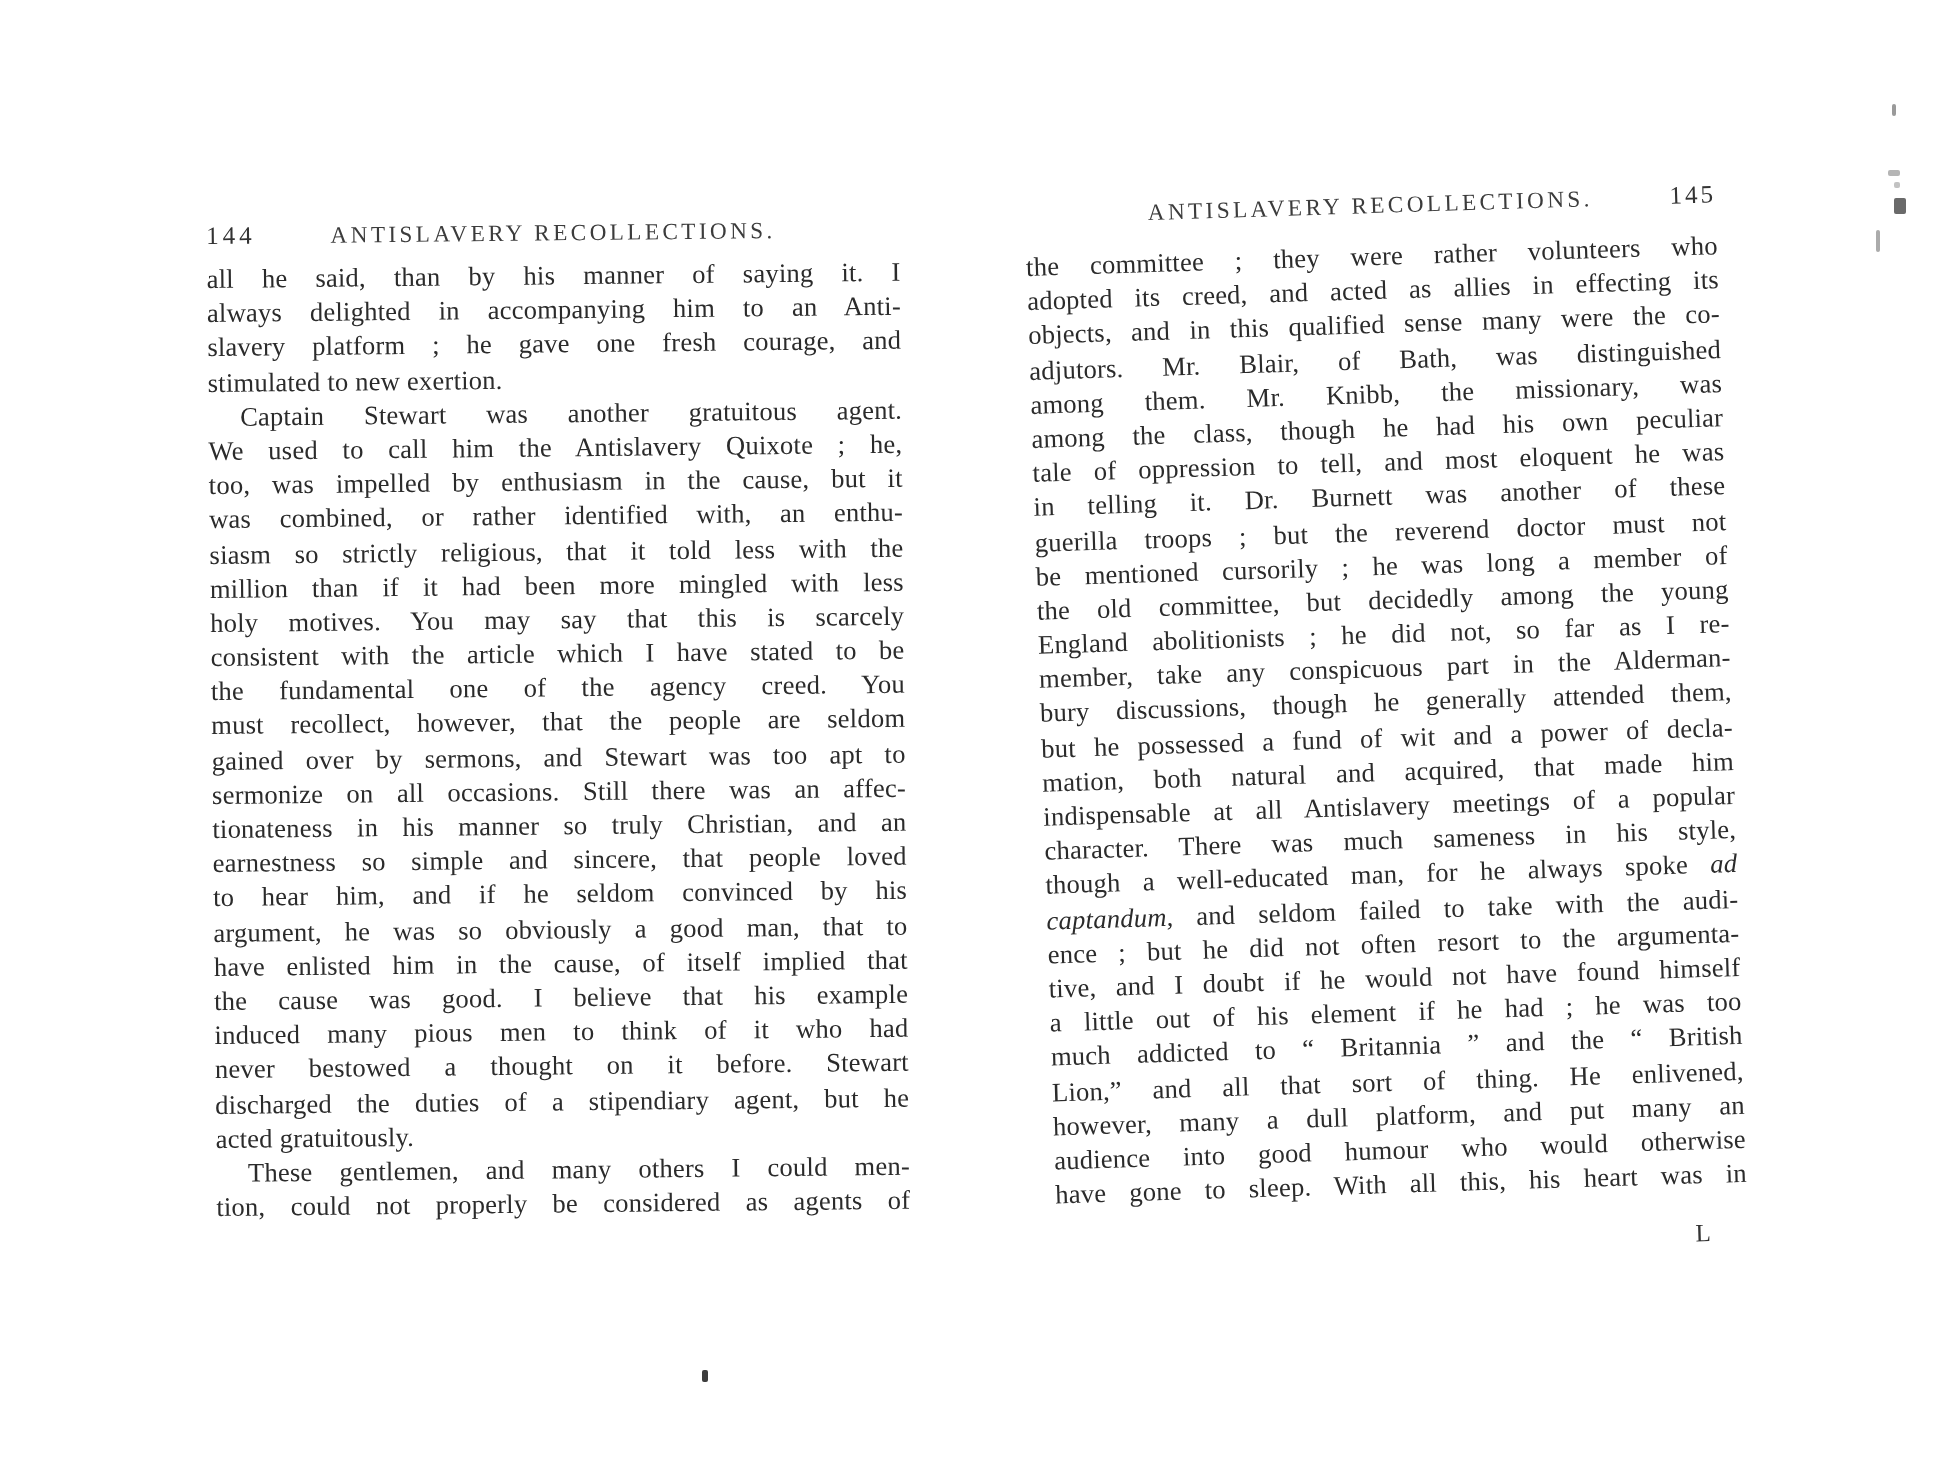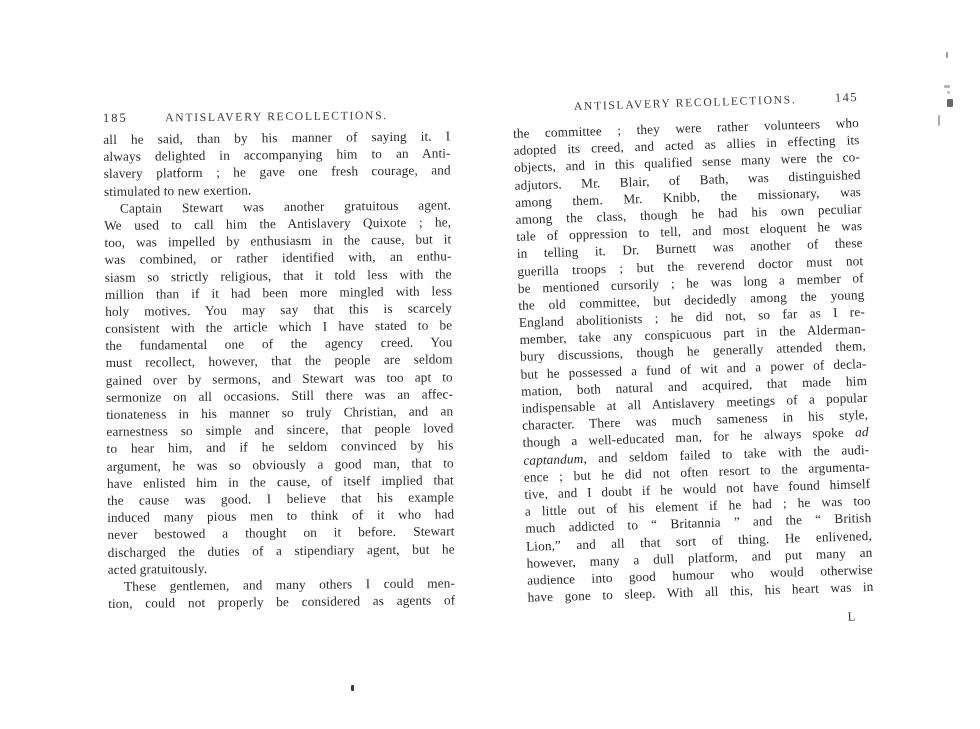--- a/index.html
+++ b/index.html
@@ -61,21 +61,21 @@
 
   .speck { position: absolute; border-radius: 1px; }
 </style>
 </head>
 <body>
 
 <div class="scan">
 
   <section class="page left">
     <div class="pg-header">
-      <span class="pg-num">185</span>
+      <span class="pg-num">144</span>
       <span class="pg-title">ANTISLAVERY RECOLLECTIONS.</span>
       <span class="pg-num"></span>
     </div>
     <div class="body" id="left-body">
         <div class="line"><span>all he said, than by his manner of saying it. I</span></div>
         <div class="line"><span>always delighted in accompanying him to an Anti-</span></div>
         <div class="line"><span>slavery platform ; he gave one fresh courage, and</span></div>
         <div class="line nojust"><span>stimulated to new exertion.</span></div>
         <div class="line indent"><span>Captain Stewart was another gratuitous agent.</span></div>
         <div class="line"><span>We used to call him the Antislavery Quixote ; he,</span></div>

